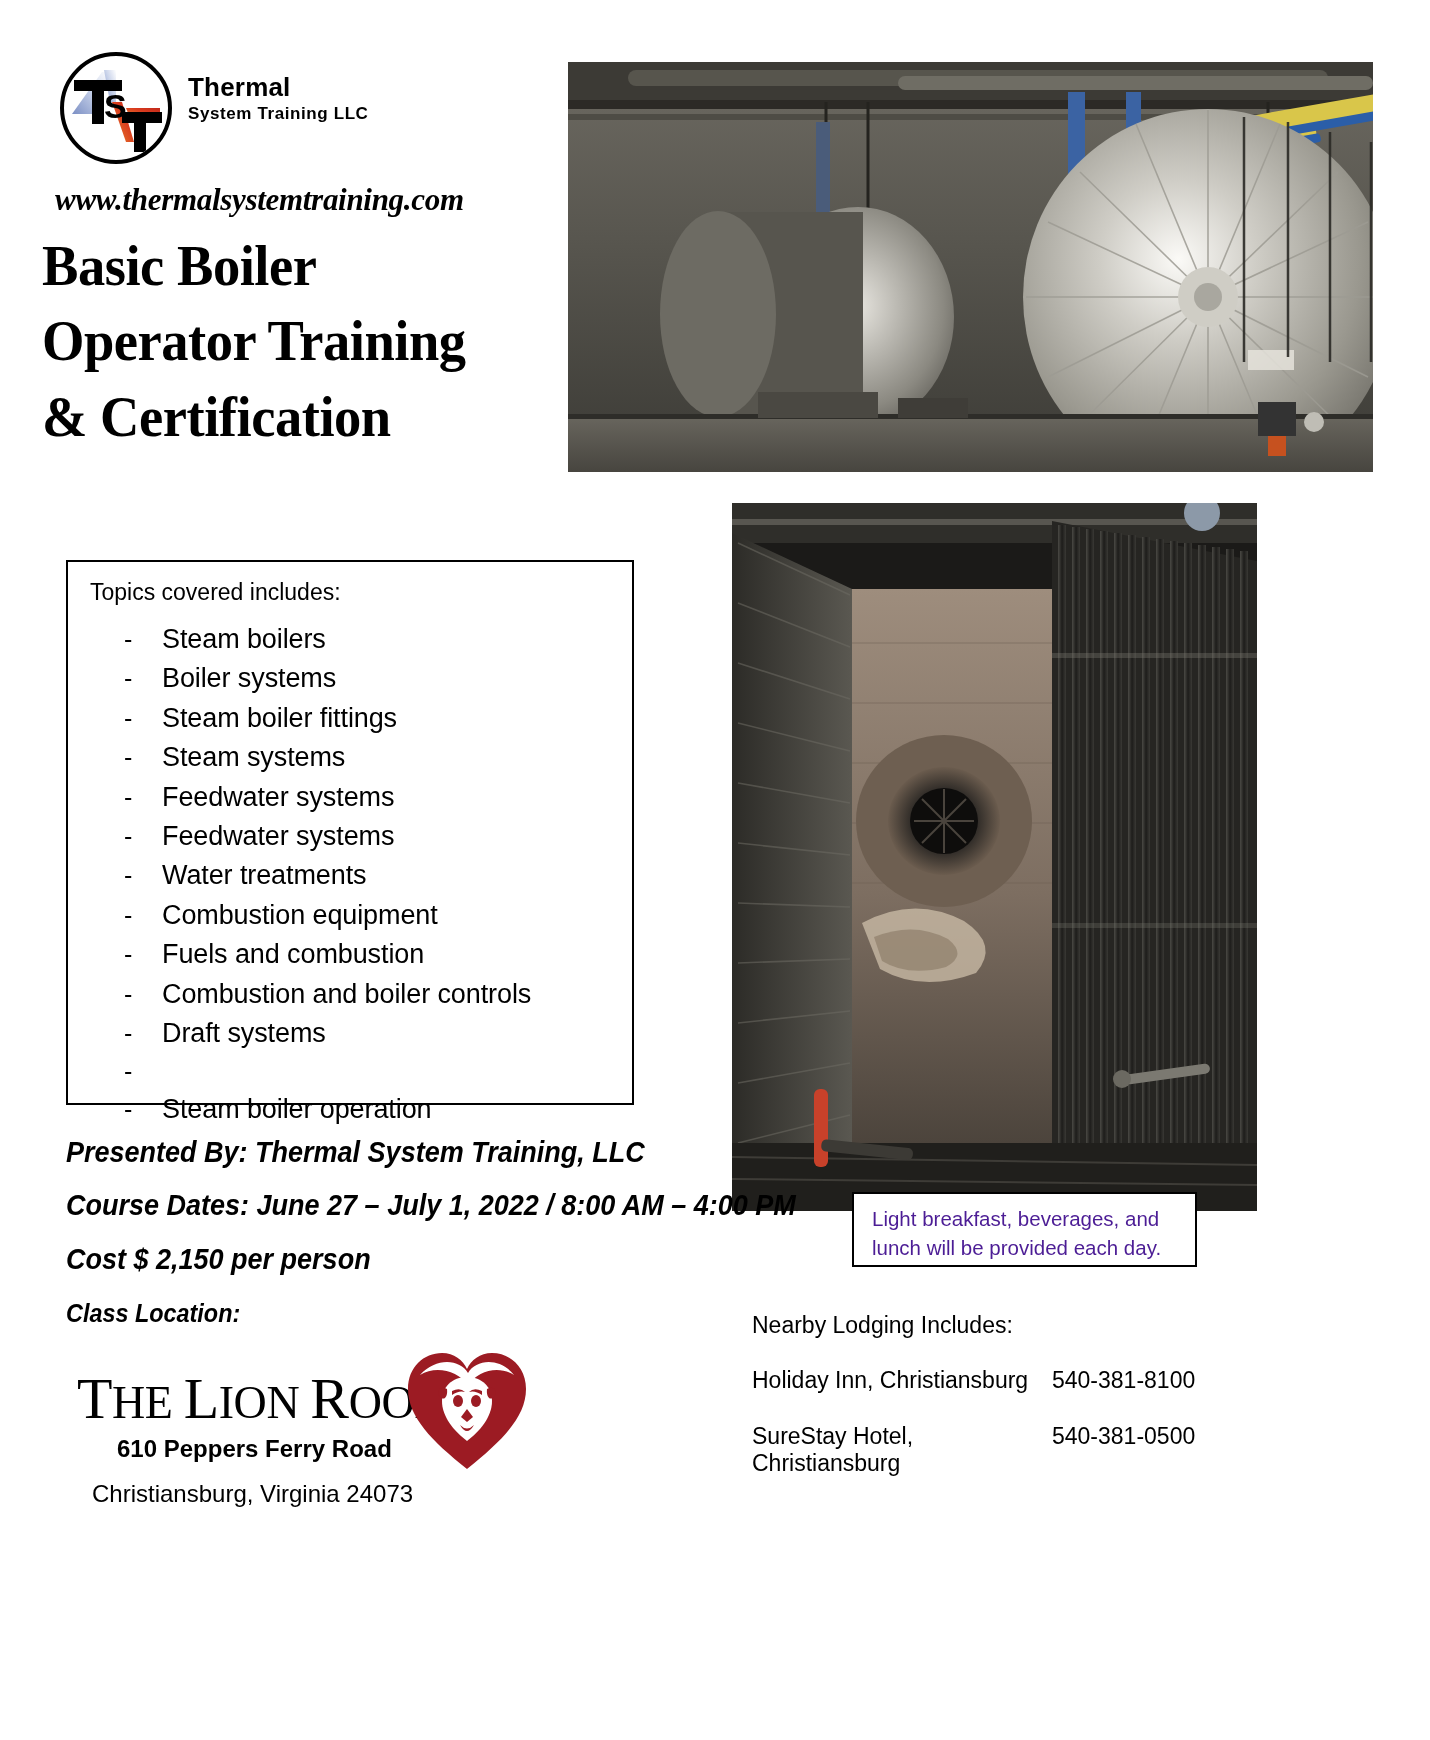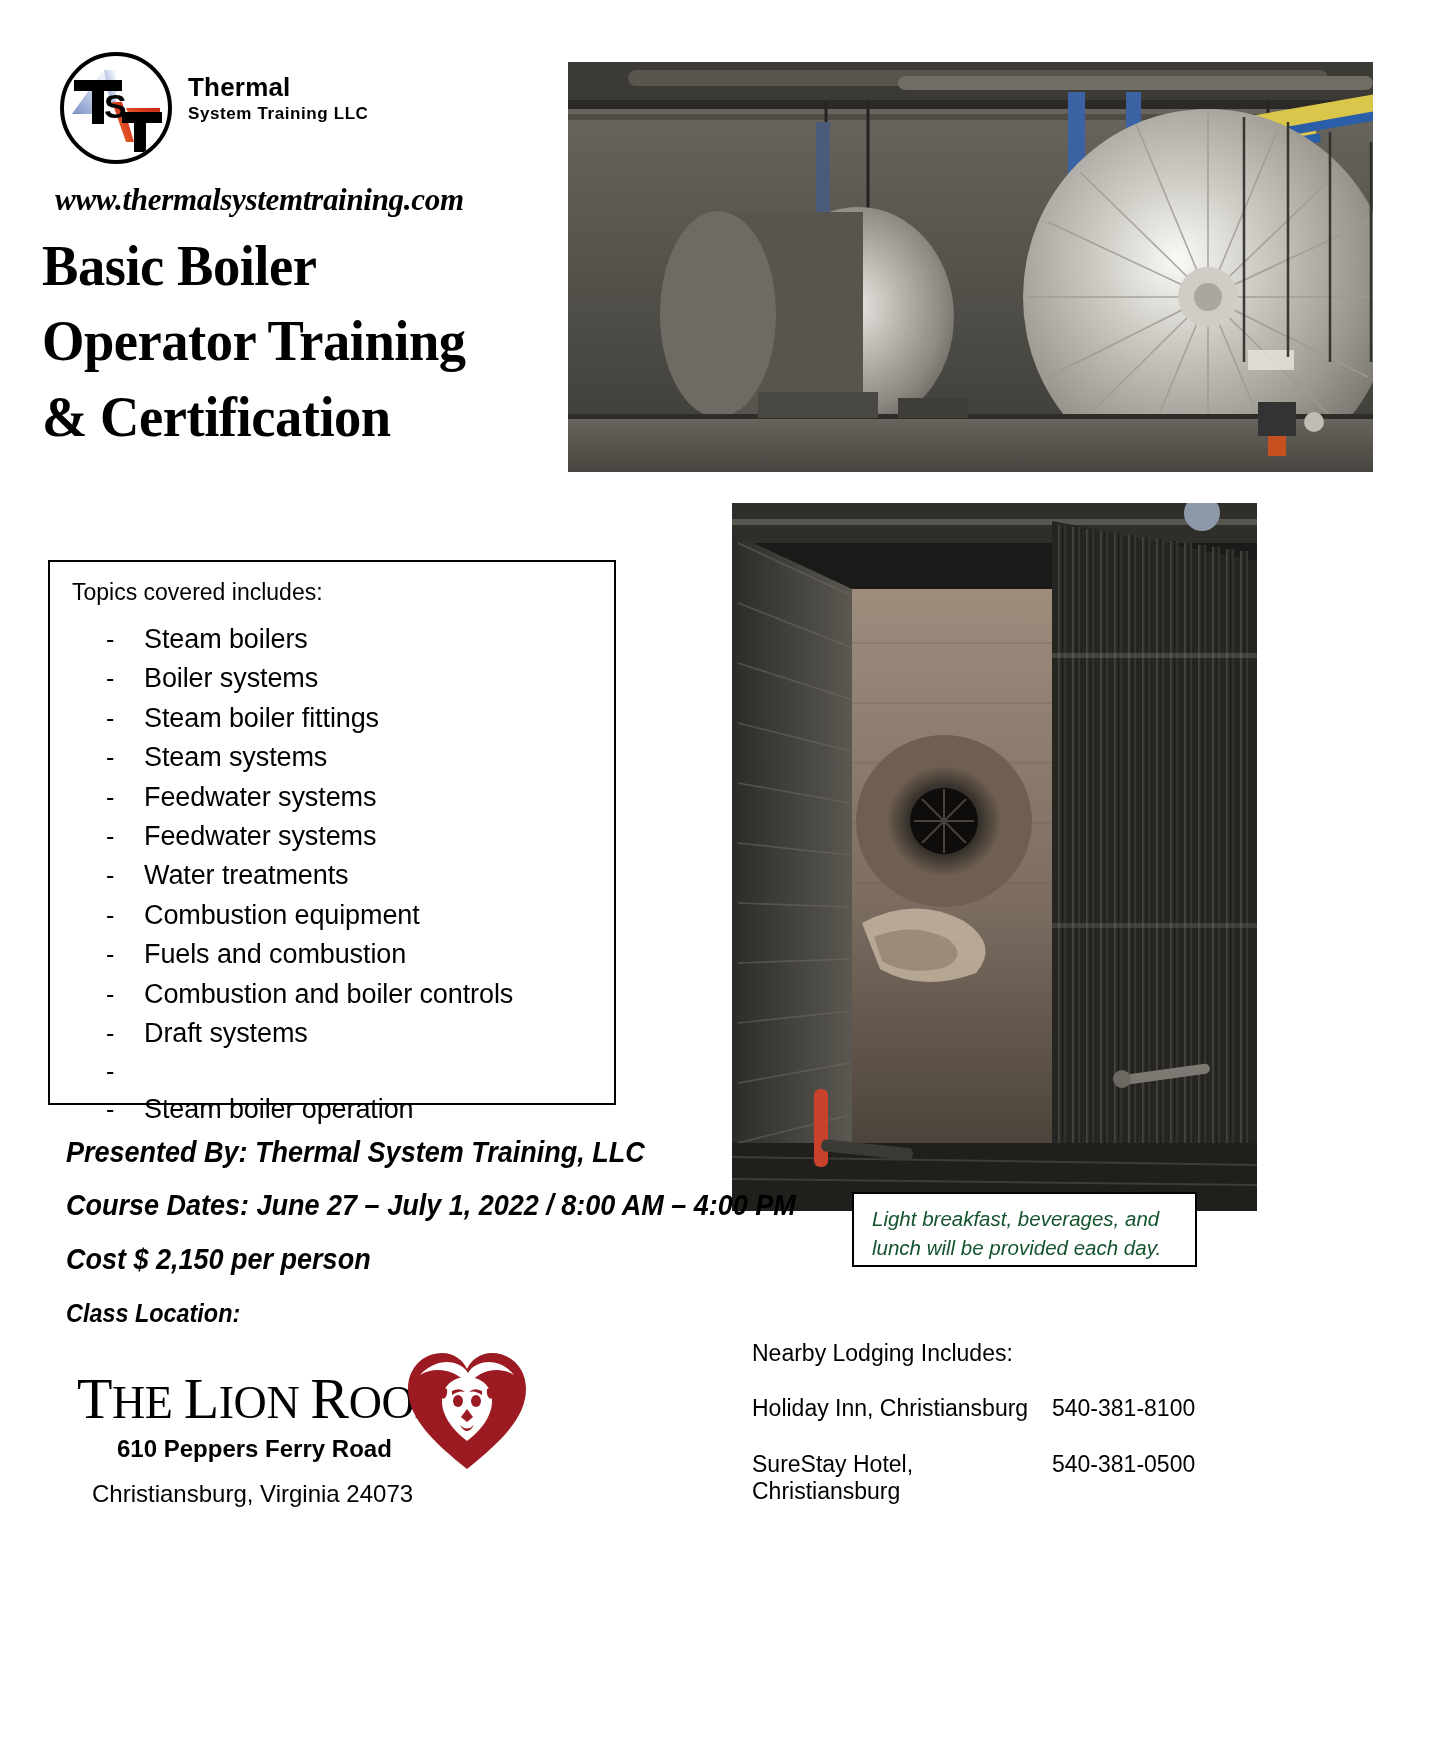--- a/index.html
+++ b/index.html
@@ -55,21 +55,21 @@
   .photo {
     position: absolute; overflow: hidden;
     background: #4a4a48;
   }
   .photo-top   { left: 568px; top: 62px;  width: 805px; height: 410px; }
   .photo-bottom{ left: 732px; top: 503px; width: 525px; height: 708px; }
   .photo svg { display: block; width: 100%; height: 100%; }
 
   
   .topics-box {
-    position: absolute; left: 48px; top: 560px;
+    position: absolute; left: 66px; top: 560px;
     width: 568px; height: 545px;
     border: 2px solid #000; background: #fff;
   }
   .topics-head {
     position: absolute; left: 22px; top: 17px;
     font-size: 23px; color: #000;
     font-family: "Liberation Sans", sans-serif;
   }
   .topics-list {
     position: absolute; left: 56px; top: 58px; right: 8px;
@@ -97,23 +97,22 @@
   .d-location  { left: 66px; top: 1298px; font-size: 26px; }
 
   
   .meals-box {
     position: absolute; left: 852px; top: 1192px;
     width: 345px; height: 75px;
     border: 2px solid #000; background: #fff;
     padding: 10px 0 0 18px;
   }
   .meals-box div {
-    font-size: 20.5px; line-height: 1.42; color: #14532d;
-    font-family: "Liberation Sans", sans-serif;
-    font-style: italic;
+    font-size: 20.5px; line-height: 1.42; color: #4c1d95;
+    font-family: "Liberation Sans", sans-serif;
   }
 
   
   .lion-block { position: absolute; left: 62px; top: 1345px; width: 470px; }
   .lion-title {
     position: absolute; left: 15px; top: 20px;
     font-family: "Liberation Serif", serif;
     font-size: 46px; color: #000; letter-spacing: -0.4px;
     white-space: nowrap;
   }
@@ -125,21 +124,21 @@
     font-family: "Liberation Sans", sans-serif;
     font-weight: bold;
   }
   .lion-addr2 {
     position: absolute; left: 30px; top: 135px;
     font-size: 24px; color: #000;
     font-family: "Liberation Sans", sans-serif;
   }
 
   
-  .lodging { position: absolute; left: 752px; top: 1312px; width: 470px; margin-top: 28px; }
+  .lodging { position: absolute; left: 752px; top: 1312px; width: 470px; }
   .lodging-head {
     font-size: 23px; color: #000; margin-bottom: 28px;
     font-family: "Liberation Sans", sans-serif;
   }
   .lodging-row {
     display: flex; align-items: baseline;
     font-size: 23px; color: #000; margin-bottom: 29px;
     font-family: "Liberation Sans", sans-serif;
   }
   .lodging-row .name  { width: 300px; flex: none; }

